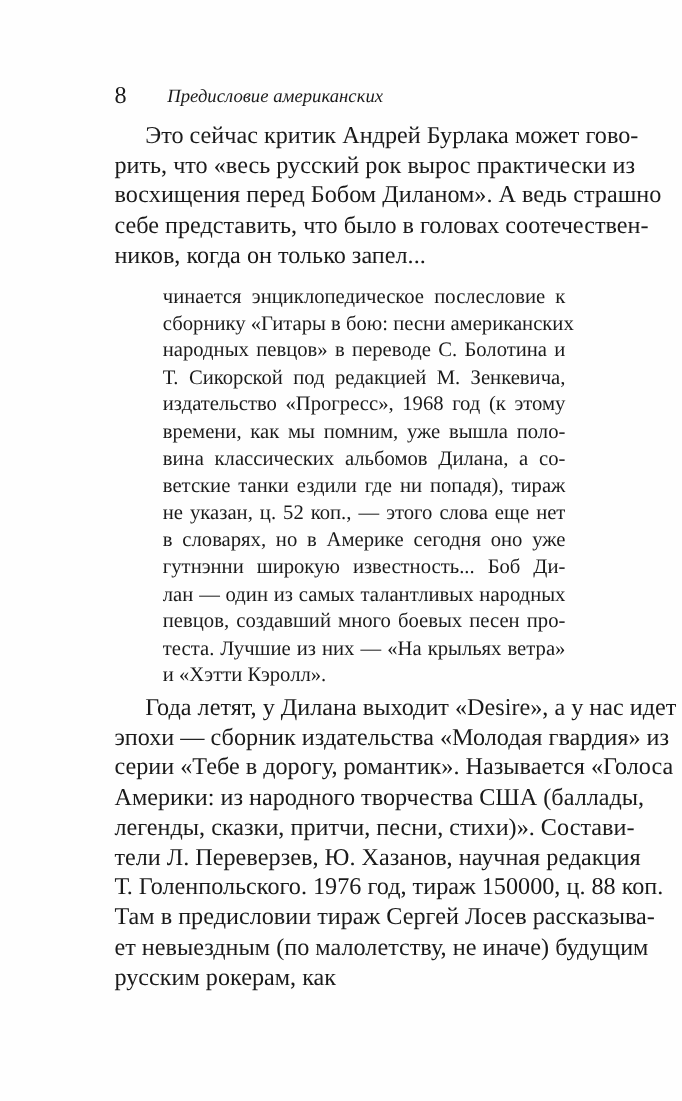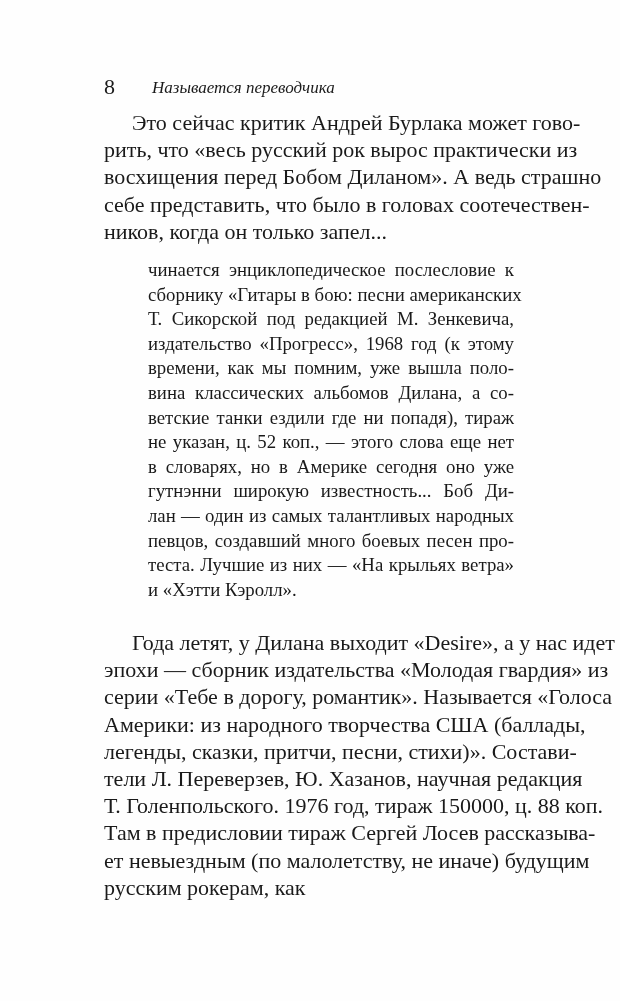--- a/index.html
+++ b/index.html
@@ -88,34 +88,35 @@
       padding-left: 28px;
     }
   </style>
 </head>
 <body>
 
 <div class="page">
 
   <div class="running-head">
     <span class="page-number">8</span>
-    <span class="head-title">Называется переводчика</span>
+    <span class="head-title">Предисловие американских</span>
   </div>
 
   <div class="para p1">
     <span class="line indent">Это сейчас критик Андрей Бурлака может гово-</span>
     <span class="line">рить, что «весь русский рок вырос практически из</span>
     <span class="line">восхищения перед Бобом Диланом». А ведь страшно</span>
     <span class="line">себе представить, что было в головах соотечествен-</span>
     <span class="line last">ников, когда он только запел...</span>
   </div>
 
   <div class="quote">
     <span class="line">чинается энциклопедическое послесловие к</span>
     <span class="line">сборнику «Гитары в бою: песни американских</span>
+    <span class="line">народных певцов» в переводе С. Болотина и</span>
     <span class="line">Т. Сикорской под редакцией М. Зенкевича,</span>
     <span class="line">издательство «Прогресс», 1968 год (к этому</span>
     <span class="line">времени, как мы помним, уже вышла поло-</span>
     <span class="line">вина классических альбомов Дилана, а со-</span>
     <span class="line">ветские танки ездили где ни попадя), тираж</span>
     <span class="line">не указан, ц. 52 коп., — этого слова еще нет</span>
     <span class="line">в словарях, но в Америке сегодня оно уже</span>
     <span class="line">гутнэнни широкую известность... Боб Ди-</span>
     <span class="line">лан — один из самых талантливых народных</span>
     <span class="line">певцов, создавший много боевых песен про-</span>

